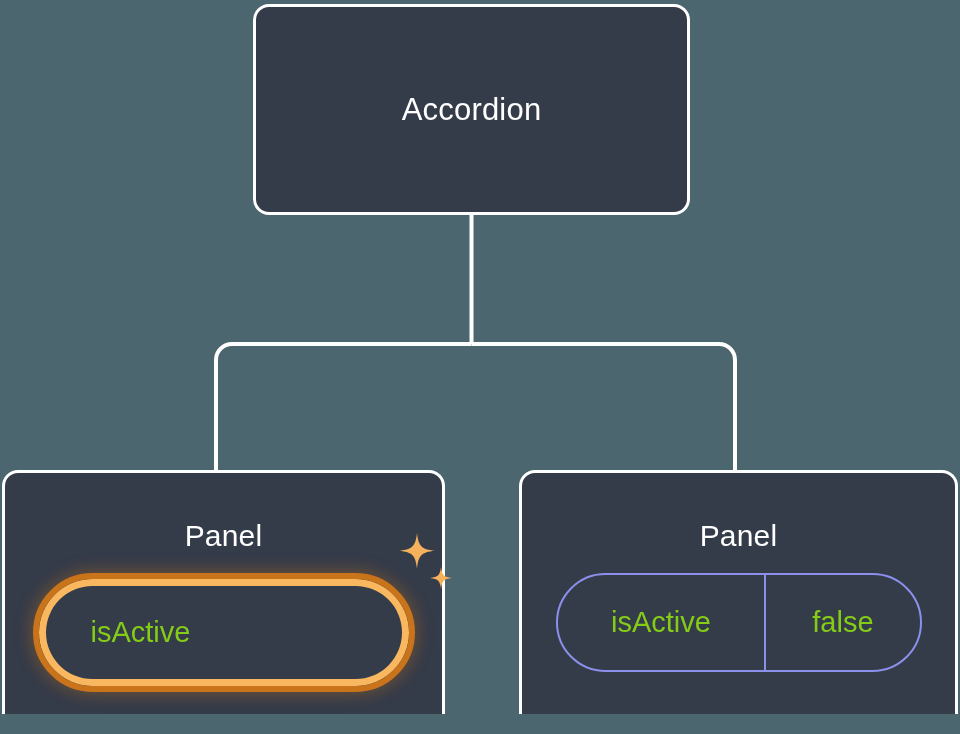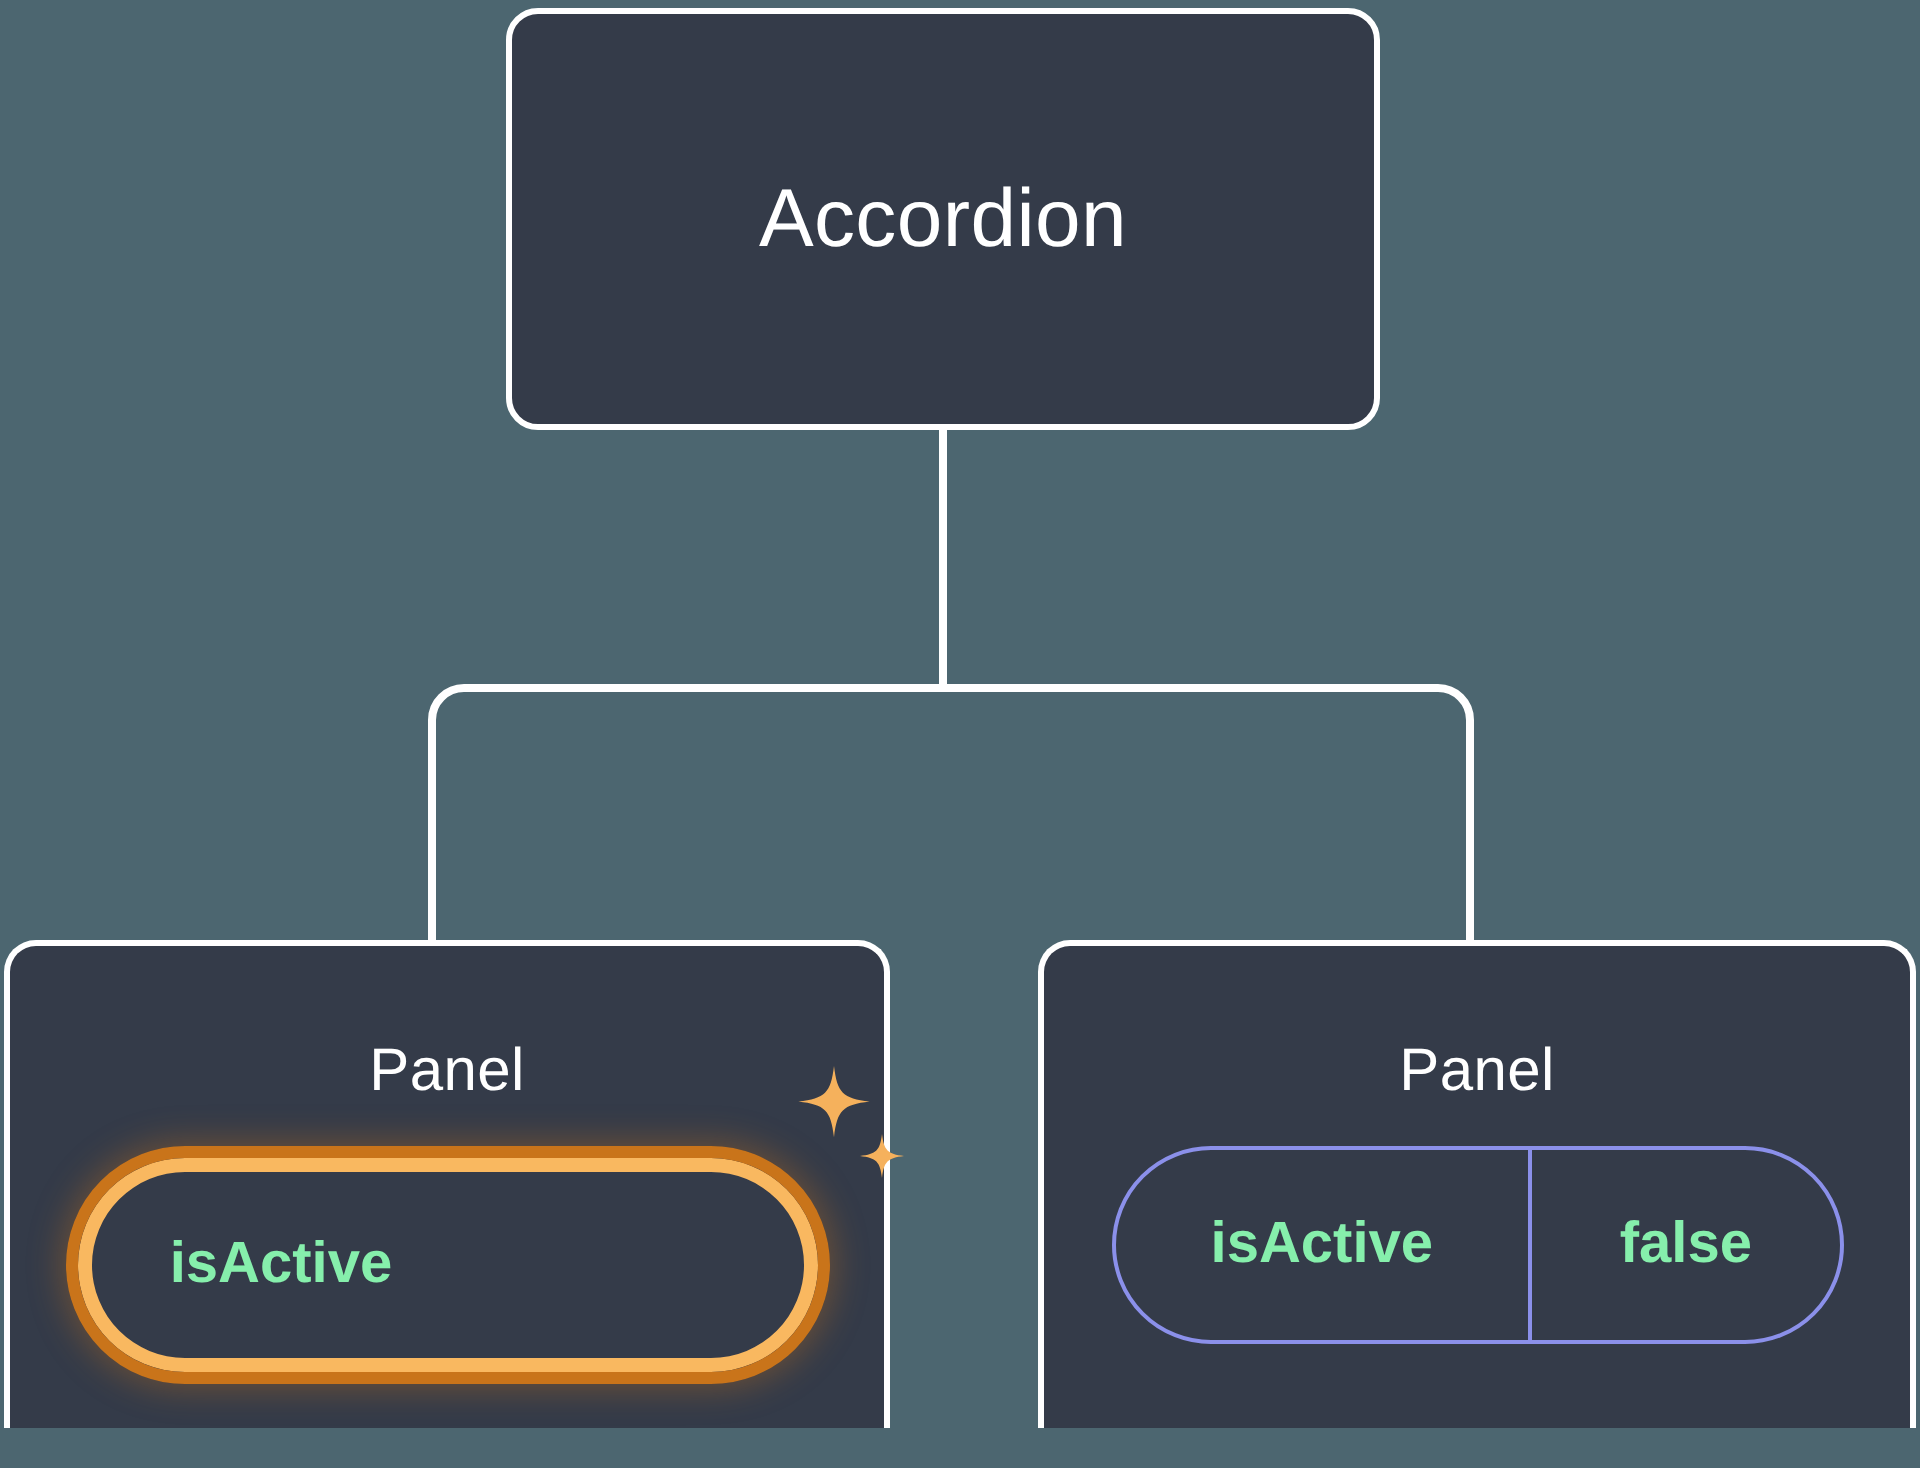--- a/index.html
+++ b/index.html
@@ -47,21 +47,21 @@
   .node-root {
     left: 253px;
     top: 4px;
     width: 437px;
     height: 211px;
     justify-content: center;
   }
 
   .node-title {
     color: #ffffff;
-    font-size: 41px;
+    font-size: 31px;
     font-weight: 400;
     letter-spacing: 0.2px;
     line-height: 1;
     white-space: nowrap;
   }
 
   .node-child {
     top: 470px;
     height: 244px;
     border-bottom: none;
@@ -110,23 +110,23 @@
     box-shadow:
       inset 0 0 0 7px #f9b860,
       0 0 16px 3px rgba(201, 116, 26, 0.35);
   }
 
   .pill-cell {
     display: flex;
     align-items: center;
     justify-content: center;
     white-space: nowrap;
-    color: #86efac;
+    color: #84cc16;
     font-size: 29px;
-    font-weight: 700;
+    font-weight: 400;
   }
 
   .pill.plain .pill-key   { width: 208px; }
   .pill.plain .pill-val   { width: 154px; border-left: 2px solid #8b90ea; }
 
   .pill.highlight .pill-key { width: 204px; }
   .pill.highlight .pill-val {
     width: 166px;
     border-left: 2px solid #d8913a;
     font-weight: 700;

